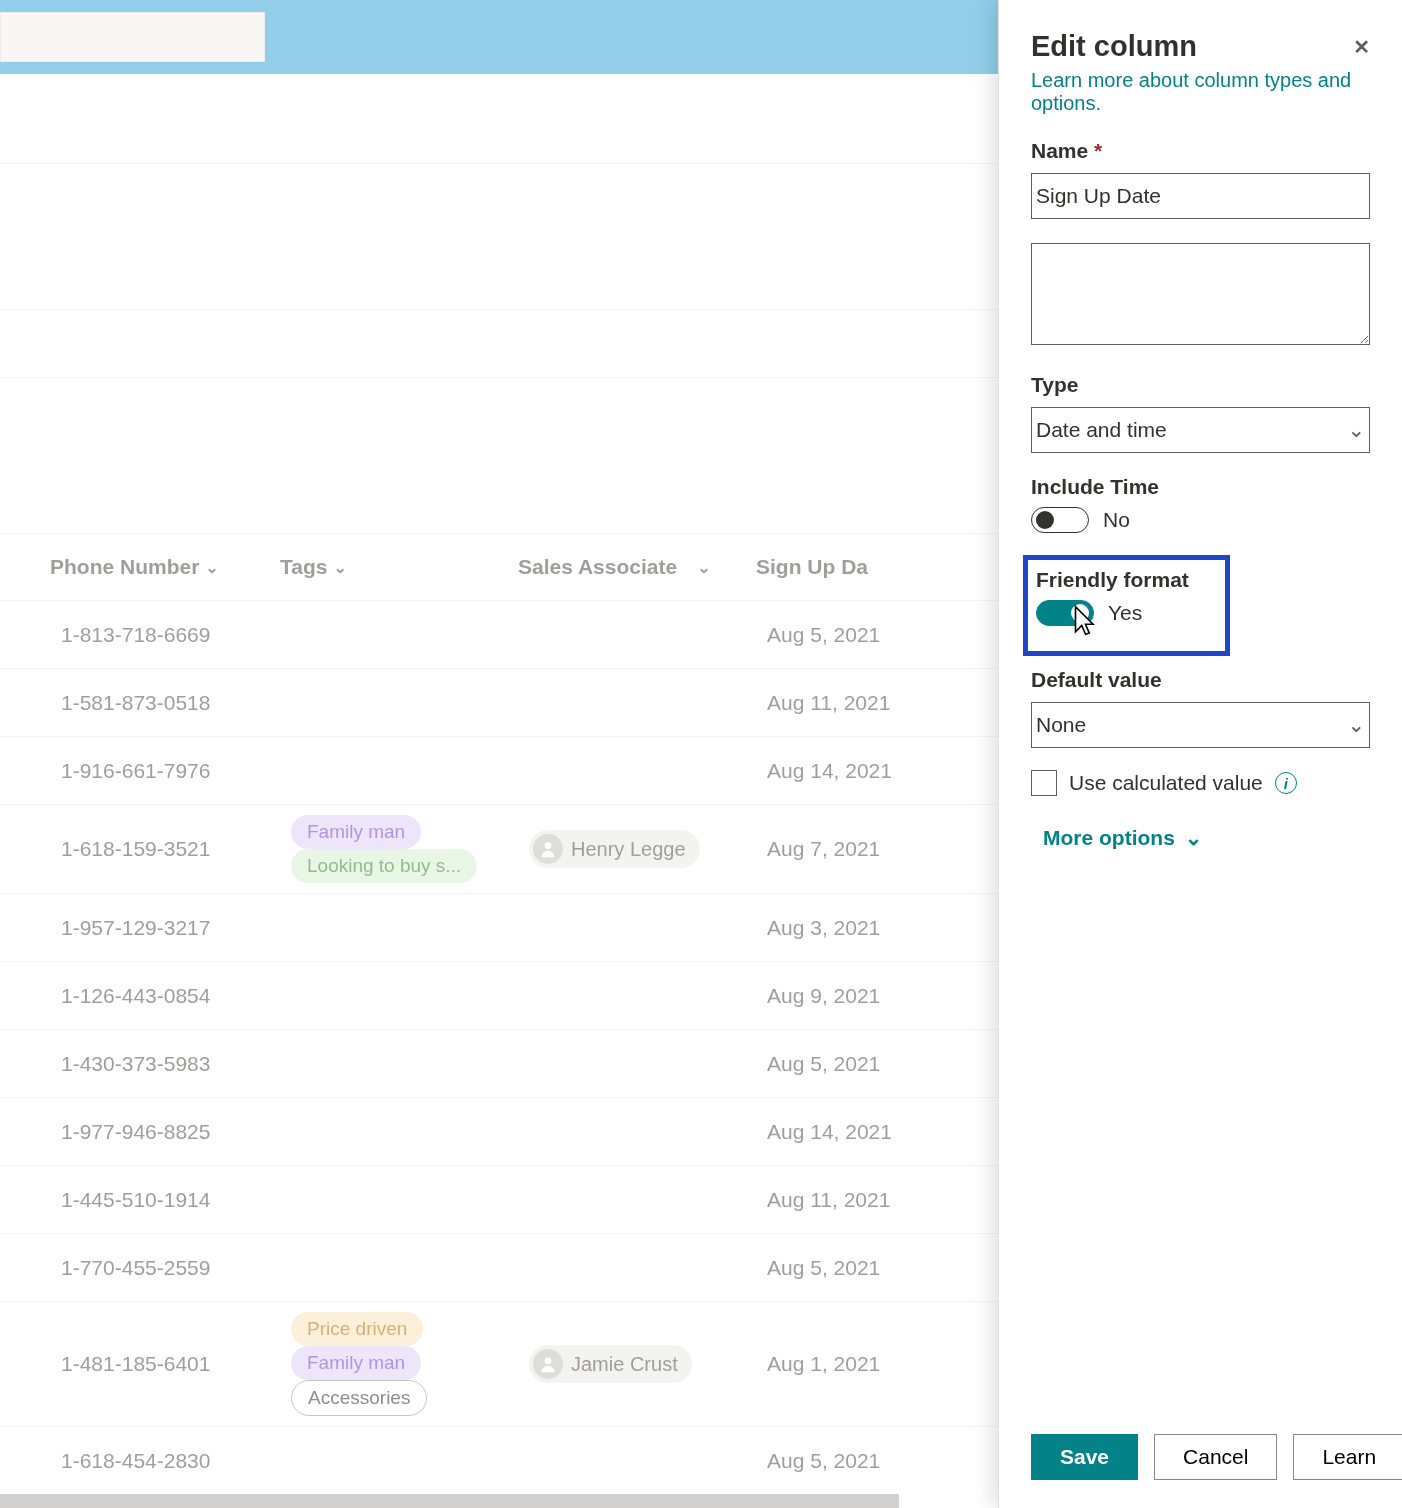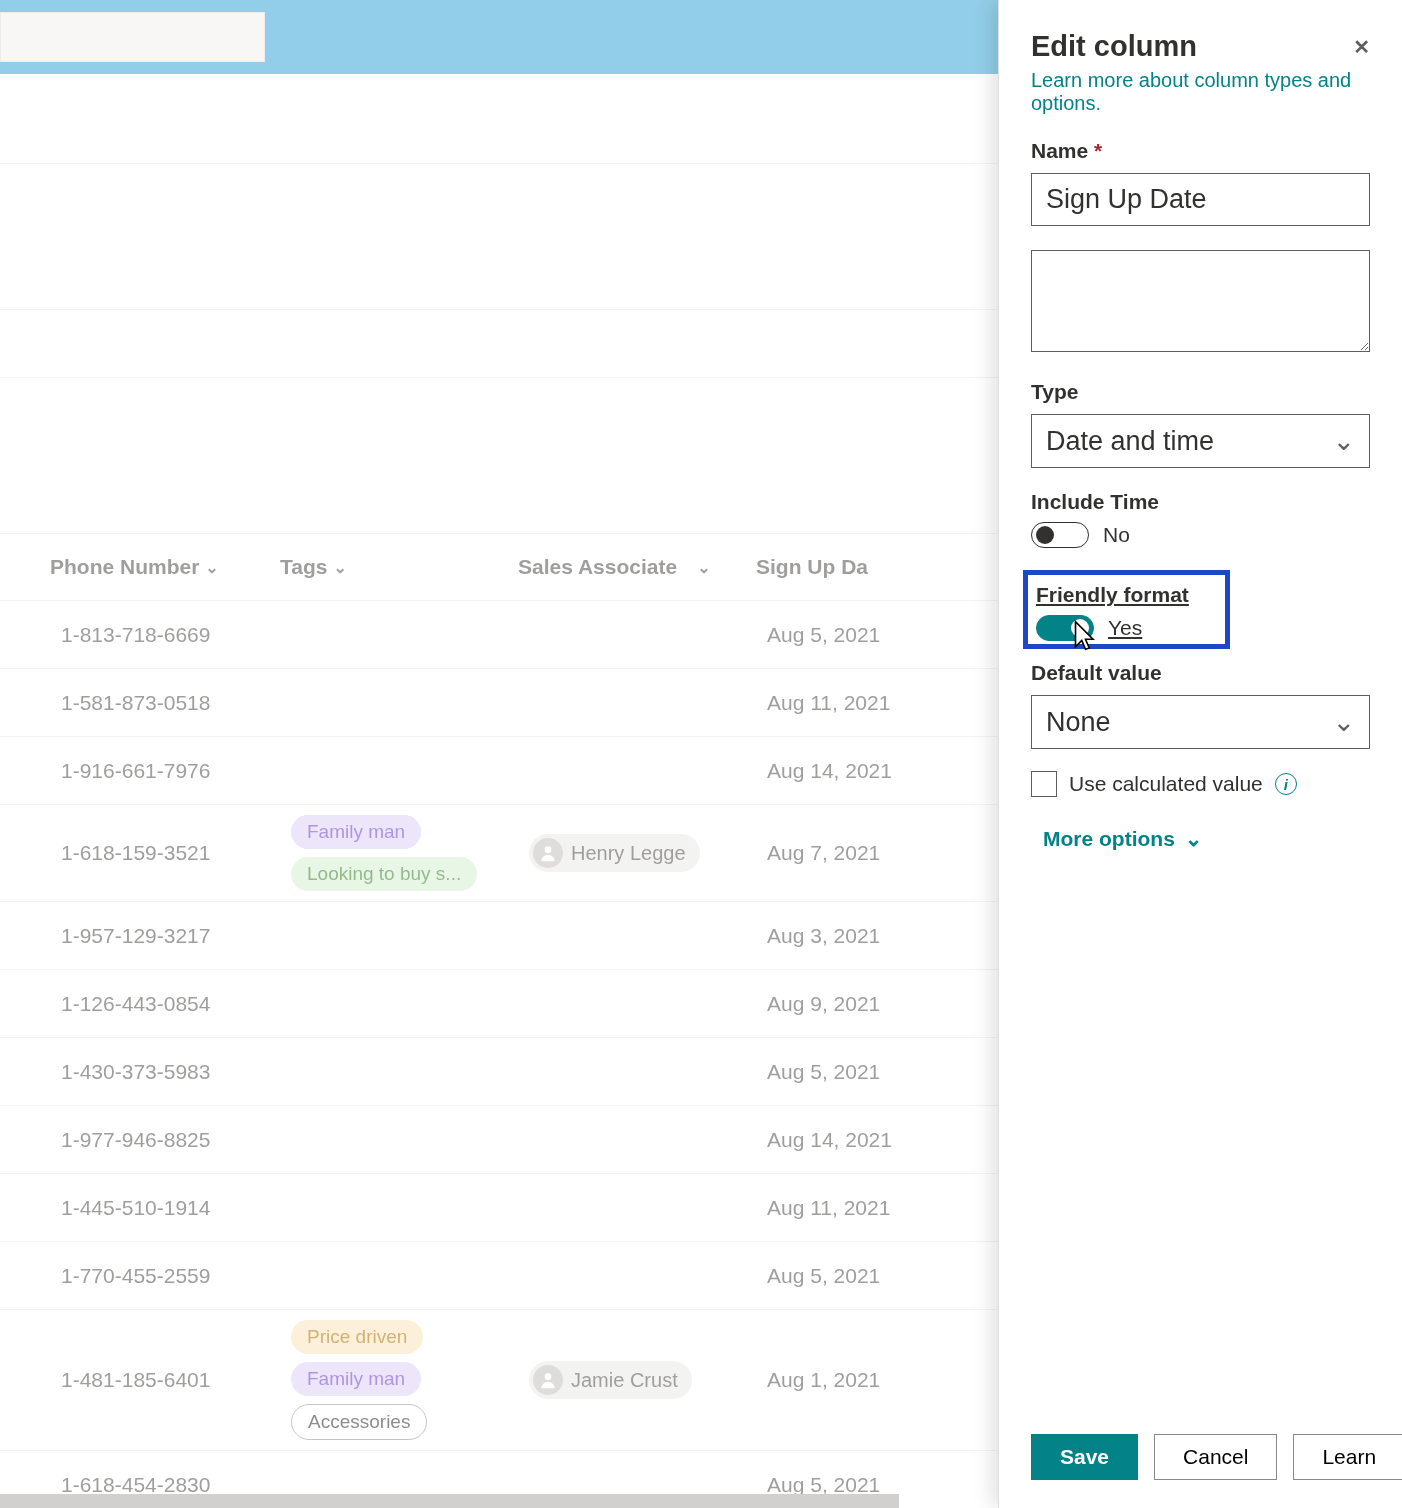--- a/index.html
+++ b/index.html
@@ -19,21 +19,21 @@
   .col-tags  { width: 238px; display: flex; align-items: center; gap: 6px; }
   .col-sales { width: 238px; display: flex; align-items: center; gap: 20px; }
   .col-date  { flex: 1; }
   .chevron { font-size: 16px; color: #605e5c; }
 
   
   .rows { }
   .row { display: flex; padding: 0 0 0 50px; min-height: 68px; align-items: center; border-top: 1px solid #edebe9; color: #605e5c; font-size: 21px; }
   .row:first-child { border-top: 1px solid #edebe9; }
   .cell-phone { width: 230px; margin-left: 11px; }
-  .cell-tags  { width: 238px; display: flex; flex-direction: column; gap: 8px; align-items: flex-start; padding: 10px 10px 10px 0; }
+  .cell-tags  { width: 238px; display: flex; flex-direction: column; gap: 0; align-items: flex-start; padding: 10px 10px 10px 0; }
   .cell-sales { width: 238px; }
   .cell-date  { flex: 1; }
 
   .tag { display: inline-block; padding: 6px 16px; border-radius: 18px; font-size: 19px; }
   .tag-purple { background: #e2d4f6; color: #7b4dce; }
   .tag-green  { background: #d9f2d4; color: #4c8c40; }
   .tag-orange { background: #fbe7c1; color: #b57e1a; }
   .tag-outline{ background: #fff; border: 1.5px solid #a19f9d; color: #404040; }
 
   .assoc { display: inline-flex; align-items: center; gap: 8px; background: #ecebe9; border-radius: 22px; padding: 4px 14px 4px 4px; color: #605e5c; font-size: 20px; }
@@ -51,35 +51,35 @@
   }
   .panel-body { padding: 30px 32px 0 32px; flex: 1; overflow: auto; }
   .panel-title { font-size: 29px; font-weight: 600; color: #323130; display: flex; justify-content: space-between; align-items: center; }
   .close { font-size: 20px; color: #605e5c; cursor: pointer; }
   .learn { color: #038387; font-size: 20px; margin-top: 6px; display: inline-block; }
 
   .field { margin-top: 24px; }
   .field-label { font-size: 21px; font-weight: 600; color: #323130; margin-bottom: 10px; }
   .req { color: #a4262c; }
   .input, .select, .textarea {
-    width: 100%; border: 1px solid #605e5c; font-size: 27px; padding: 10px 14px; background: #fff; color: #323130;
+    width: 100%; border: 1px solid #605e5c; font-size: 21px; padding: 10px 4px; background: #fff; color: #323130;
   }
   .textarea { height: 102px; resize: both; }
   .select { display: flex; justify-content: space-between; align-items: flex-end; cursor: pointer; }
   .select .sel-chevron { color: #605e5c; }
 
   .toggle-row { margin-top: 22px; }
   .toggle-label { font-size: 21px; font-weight: 600; margin-bottom: 8px; }
   .toggle { display: flex; align-items: center; gap: 14px; font-size: 21px; }
   .switch { width: 58px; height: 26px; border-radius: 14px; background: #fff; border: 1.5px solid #323130; position: relative; }
   .knob { width: 18px; height: 18px; border-radius: 50%; background: #323130; position: absolute; top: 3px; left: 4px; }
   .switch.on { background: #038387; border-color: #038387; }
   .switch.on .knob { background: #fff; left: auto; right: 4px; }
 
-  .highlight { border: 5px solid #1d46c9; padding: 8px 36px 3px 8px; margin-left: -8px; display: inline-block; text-decoration: underline; }
+  .highlight { border: 5px solid #1d46c9; padding: 8px 36px 25px 8px; margin-left: -8px; display: inline-block; }
 
   .cursor { position: absolute; width: 30px; height: 38px; pointer-events: none; }
 
   .checkbox-row { display: flex; align-items: center; gap: 12px; font-size: 21px; margin-top: 22px; }
   .checkbox { width: 26px; height: 26px; border: 1px solid #605e5c; background: #fff; }
   .info { width: 22px; height: 22px; border-radius: 50%; border: 1.5px solid #038387; color: #038387; display: inline-flex; align-items: center; justify-content: center; font-size: 15px; font-style: italic; font-weight: bold; }
 
   .more { color: #038387; font-size: 21px; margin-top: 30px; display: inline-flex; align-items: center; gap: 10px; cursor: pointer; margin-left: 12px; font-weight: 600; }
   .more .chev { color: #038387; }
 

